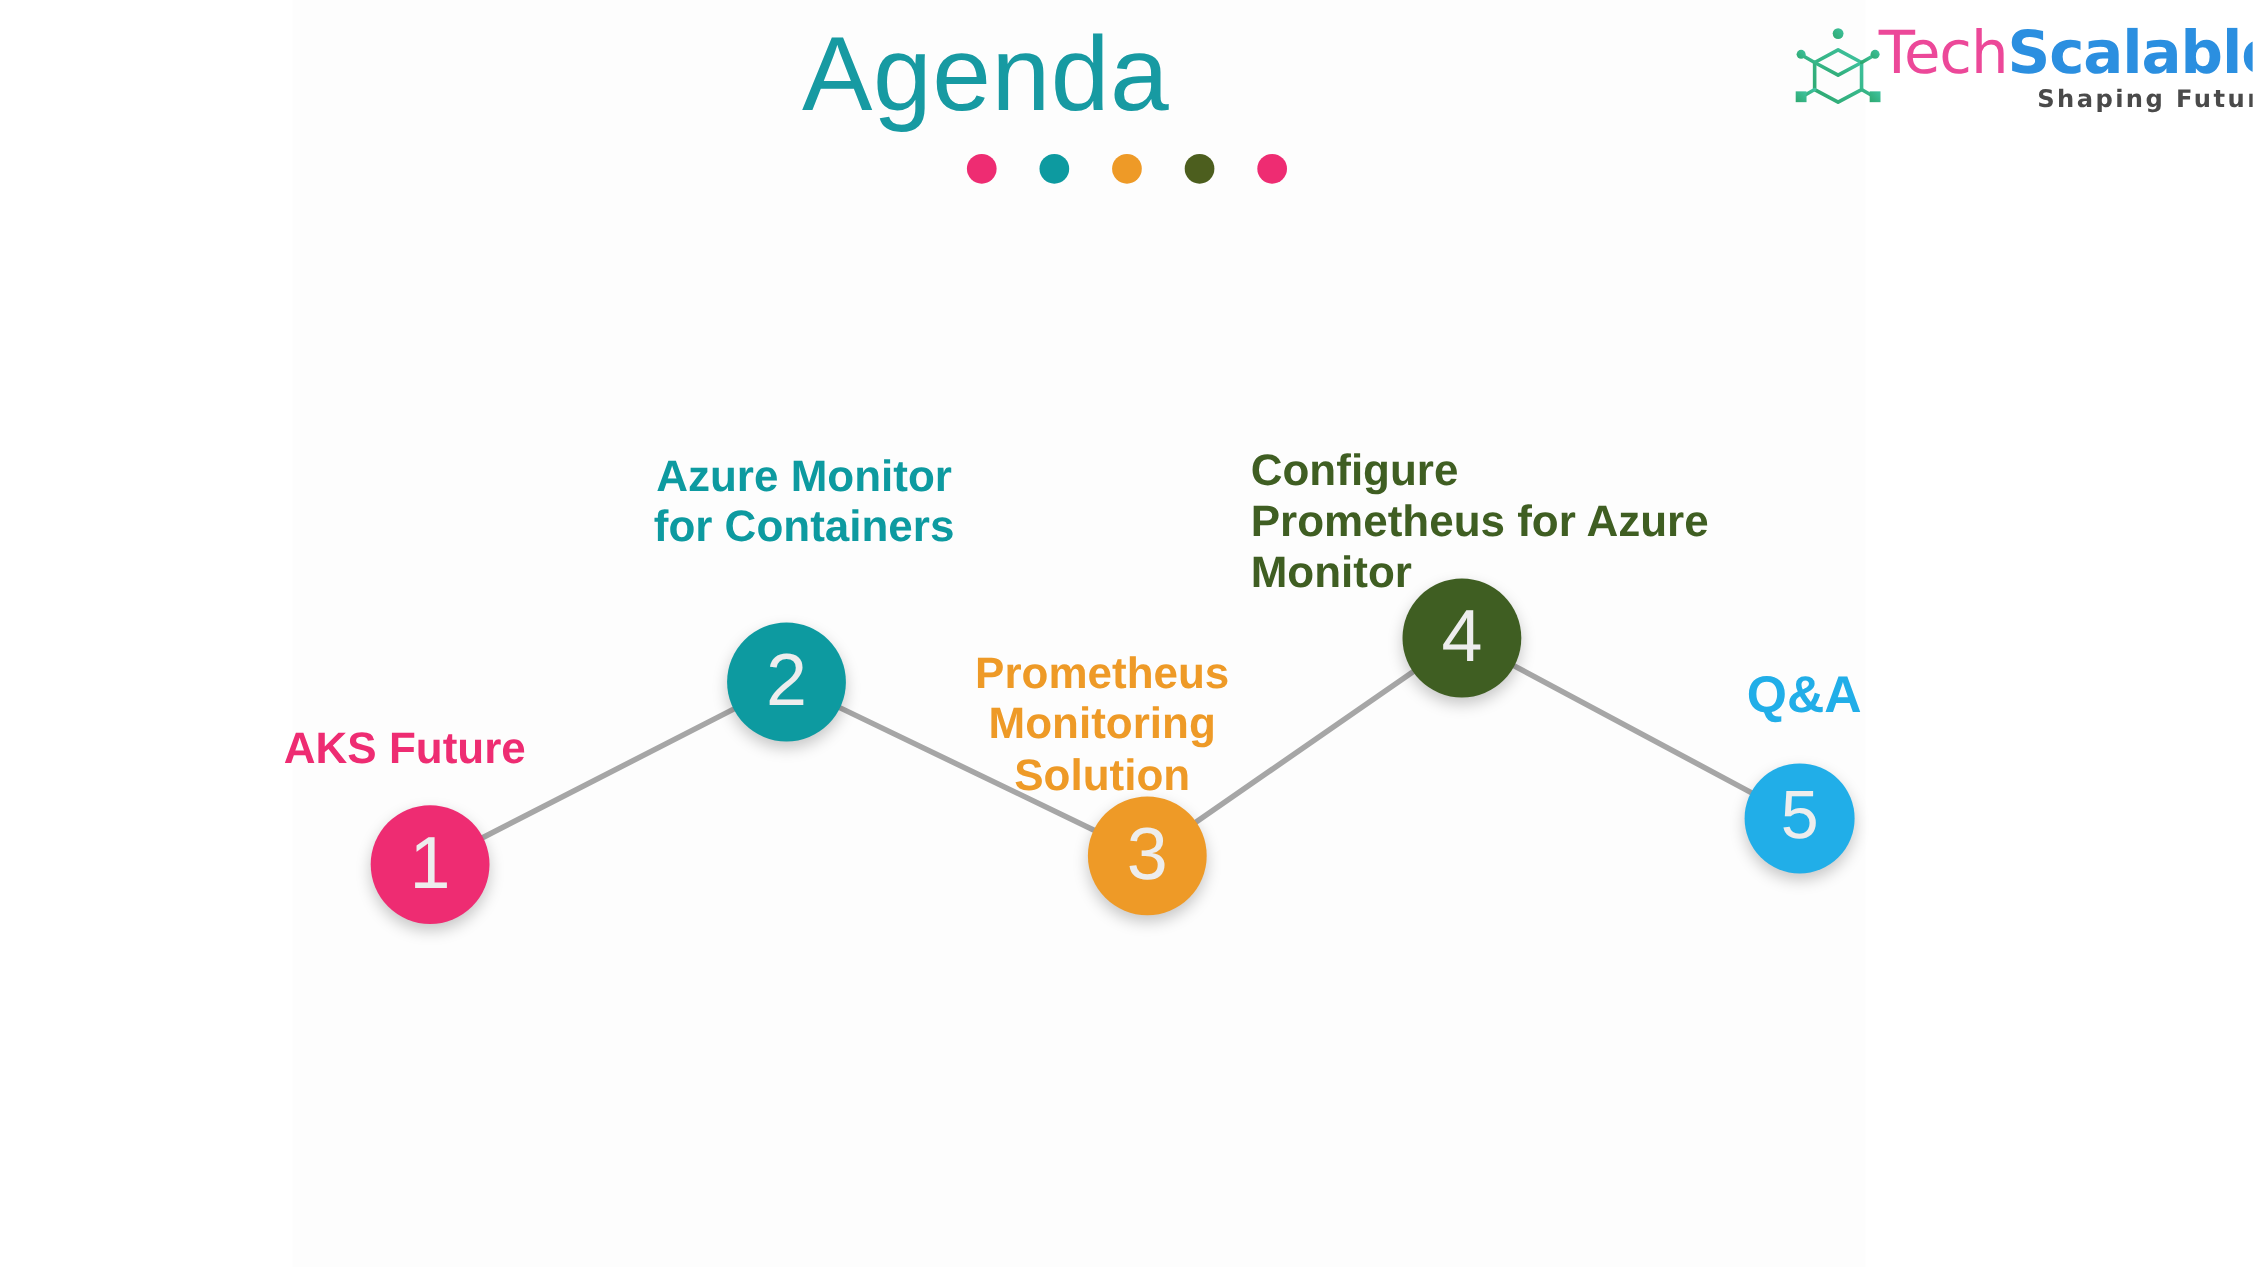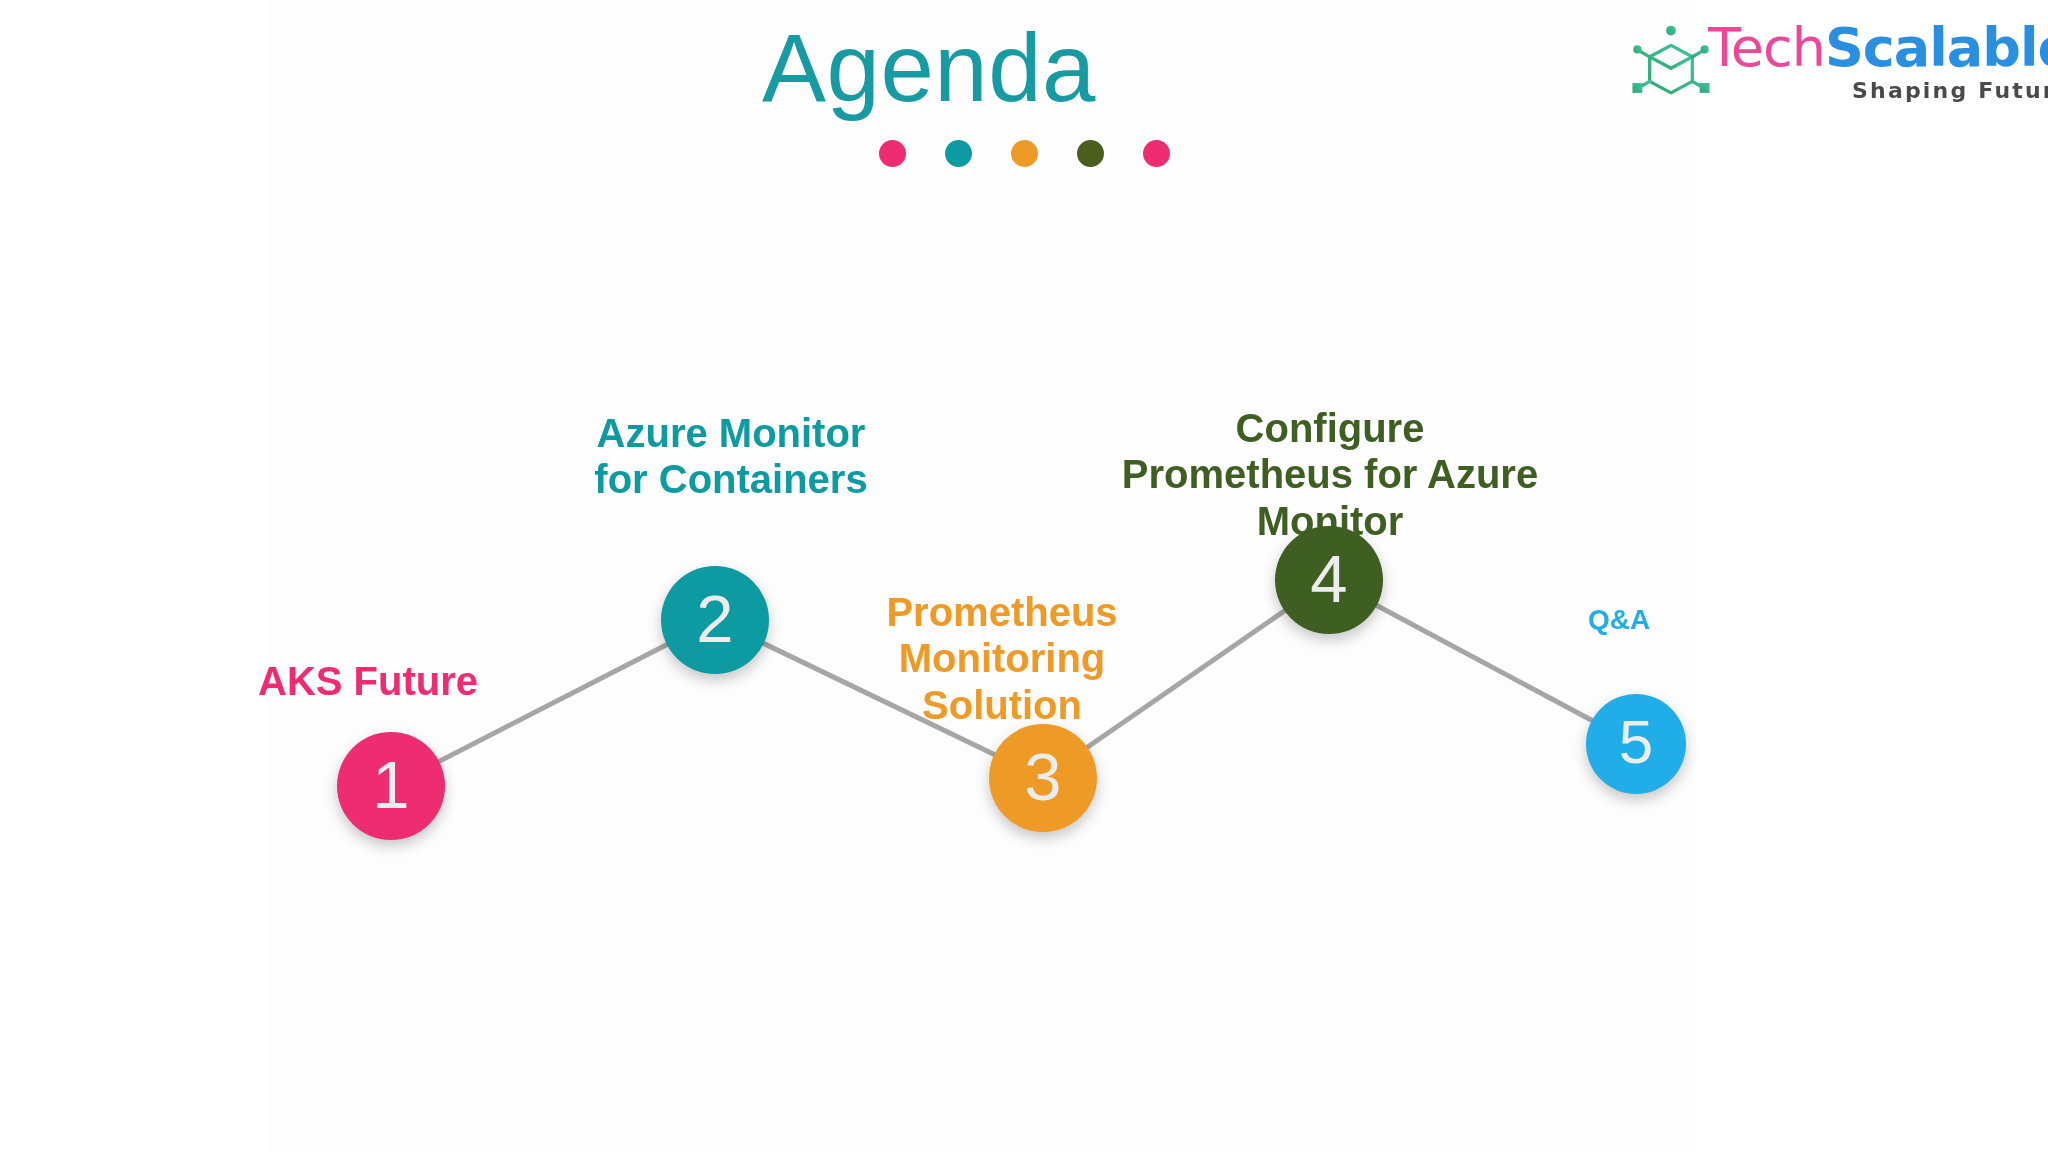--- a/index.html
+++ b/index.html
@@ -35,21 +35,20 @@
     left: 0;
     top: 16px;
     width: 1792px;
     text-align: center;
     font-size: 96px;
     line-height: 1.08;
     font-weight: 400;
     letter-spacing: 0.5px;
     color: #179AA2;
     font-family: "Liberation Sans", sans-serif;
-    padding-left: 33px;
   }
   .title-dots {
     position: absolute;
     left: 0;
     top: 140px;
     width: 2048px;
     display: flex;
     justify-content: center;
     align-items: center;
     gap: 39px;
@@ -214,20 +213,20 @@
           <span>5</span>
         </div>
       </div>
     <div id="labels">
         <div class="step-label" style="left: 258px; top: 658px; width: 320px; text-align: left; font-size: 40px; color: rgb(238, 44, 114);">AKS Future</div>
         <div class="step-label" style="left: 566px; top: 410px; width: 330px; text-align: center; font-size: 40px; color: rgb(13, 154, 160);">Azure Monitor
 for Containers</div>
         <div class="step-label" style="left: 852px; top: 550px; width: 300px; text-align: center; font-size: 40px; color: rgb(238, 154, 39); margin-top: 39px;">Prometheus
 Monitoring
 Solution</div>
-        <div class="step-label" style="left: 1075px; top: 405px; width: 510px; text-align: center; font-size: 40px; color: rgb(63, 94, 34);">Configure
+        <div class="step-label" style="left: 1137px; top: 405px; width: 510px; font-size: 40px; color: rgb(63, 94, 34);">Configure
 Prometheus for Azure
 Monitor</div>
-        <div class="step-label" style="left: 1588px; top: 604px; width: 200px; text-align: left; font-size: 28px; color: rgb(33, 174, 232);">Q&amp;A</div>
+        <div class="step-label" style="left: 1588px; top: 604px; width: 200px; text-align: left; font-size: 47px; color: rgb(33, 174, 232);">Q&amp;A</div>
       </div>
   </div>
 
 </div>
 
 </body></html>

